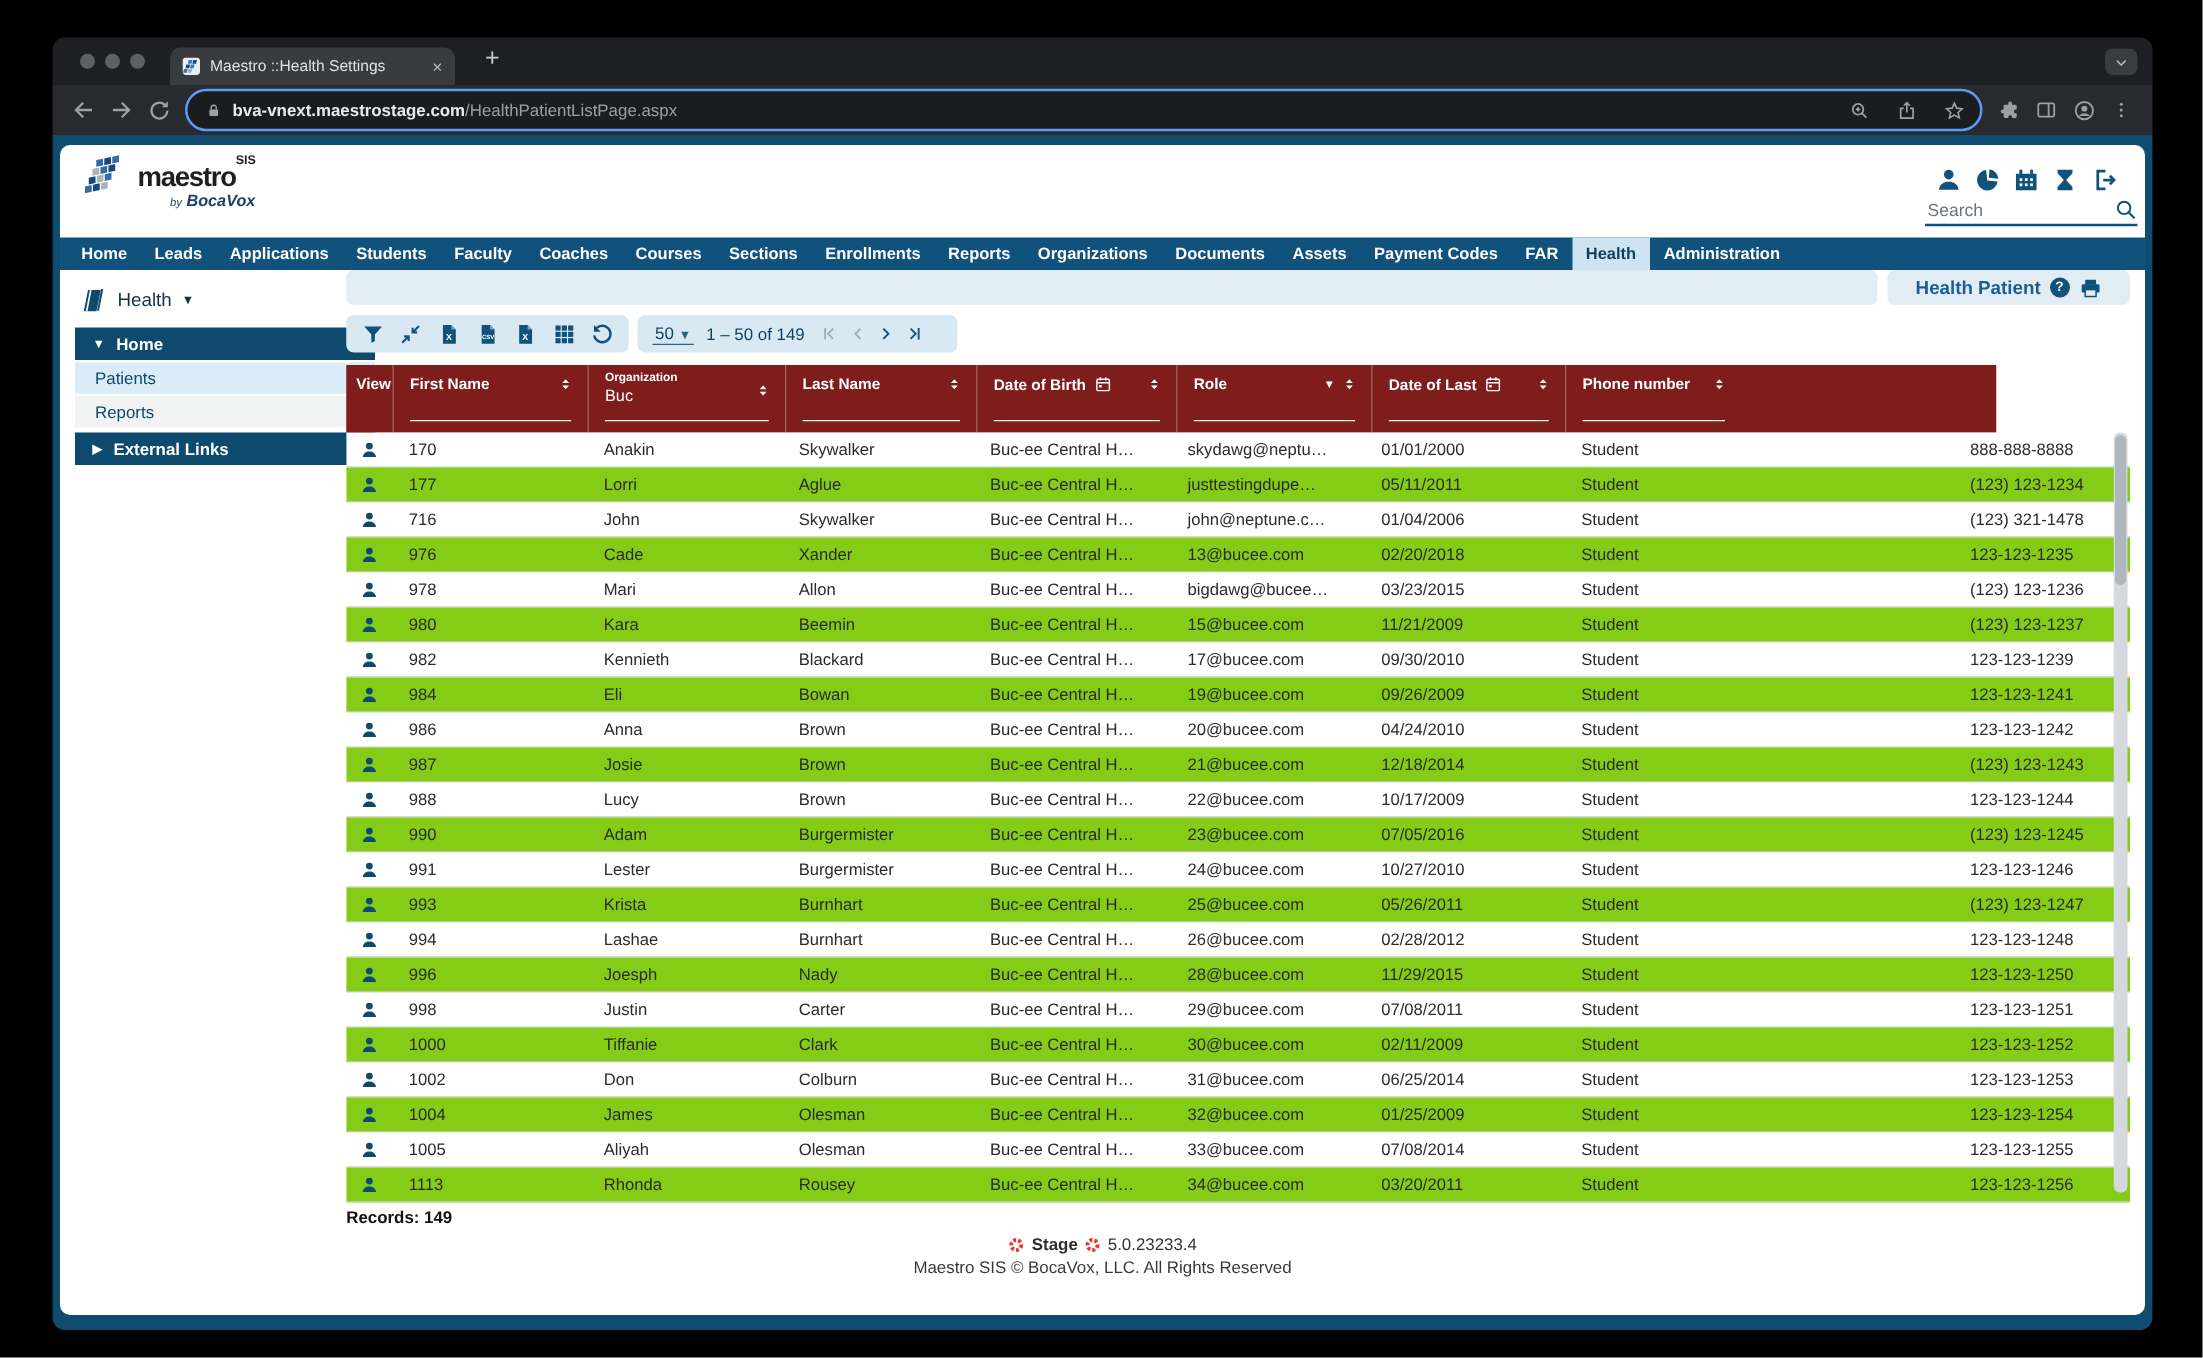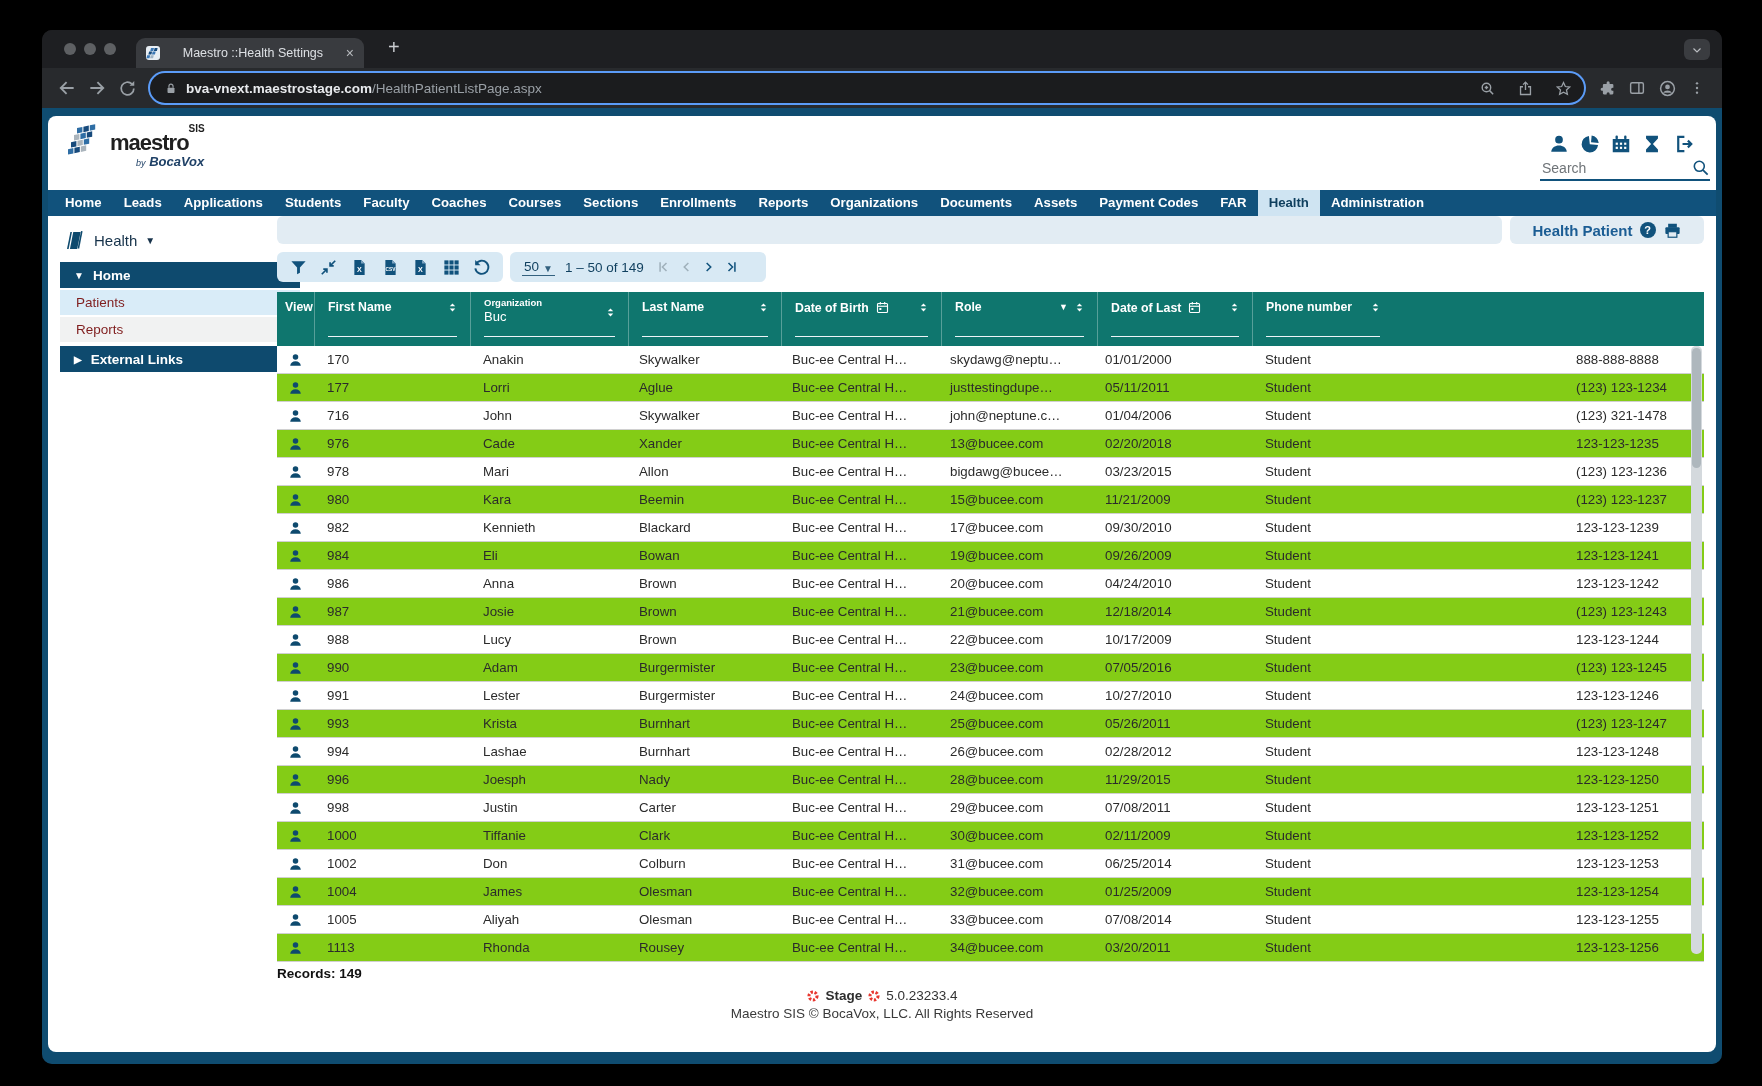--- a/index.html
+++ b/index.html
@@ -6,21 +6,21 @@
   body{width:1762px;height:1086px;background:#000;position:relative;overflow:hidden;
        font-family:"Liberation Sans",sans-serif;-webkit-font-smoothing:antialiased;}
   svg{display:block;}
   
   .window{position:absolute;left:42px;top:30px;width:1680px;height:1034px;border-radius:10px;
           overflow:hidden;background:#1e1f22;}
   .tabbar{position:relative;height:38px;background:#1e1f22;}
   .tl{position:absolute;top:13px;width:12px;height:12px;border-radius:50%;background:#5e6063;}
   .tab{position:absolute;left:94px;top:8px;width:228px;height:30px;background:#393b3f;
        border-radius:9px 9px 0 0;display:flex;align-items:center;gap:8px;padding:0 10px;
-       box-sizing:border-box;color:#dde0e4;font-size:12.5px;text-align:center;}
+       box-sizing:border-box;color:#dde0e4;font-size:12.5px;}
   .tab-title{flex:1;white-space:nowrap;overflow:hidden;}
   .tab-close{color:#b7babe;font-size:14px;}
   .newtab{position:absolute;left:346px;top:6px;color:#c9ccd0;font-size:20px;font-weight:400;}
   .tab-chevron{position:absolute;right:12px;top:9px;width:26px;height:21px;background:#3a3c40;
        border-radius:6px;color:#b9bcc0;display:flex;align-items:center;justify-content:center;}
   .chrome-toolbar{height:40px;background:#282a2d;display:flex;align-items:center;padding:0 10px;}
   .cicon{width:30px;height:30px;display:flex;align-items:center;justify-content:center;flex:0 0 auto;}
   .urlbar{flex:1;height:30px;margin:0 8px;border-radius:15px;background:#1b1c1e;
        box-shadow:0 0 0 2px #5b9cf8;display:flex;align-items:center;padding:0 6px 0 14px;gap:8px;}
   .url-text{font-size:13.5px;white-space:nowrap;overflow:hidden;}
@@ -48,21 +48,21 @@
   .navbar{position:absolute;left:0;top:74px;width:100%;height:26px;background:#11527c;
        display:flex;align-items:stretch;padding-left:6px;box-sizing:border-box;}
   .nav-item{color:#fff;font-size:13.2px;font-weight:700;line-height:26px;padding:0 11px;white-space:nowrap;}
   .nav-item.active{background:#cfe4f2;color:#0f3f5e;}
   
   .module-row{position:absolute;left:14px;top:112px;display:flex;align-items:center;gap:8px;
        color:#16324a;font-size:15px;}
   .side{position:absolute;left:12px;width:240px;box-sizing:border-box;font-size:13.5px;}
   .side.navy{background:#0e4a6e;color:#fff;font-weight:700;display:flex;align-items:center;gap:9px;
        padding:0 0 0 14px;height:26px;}
-  .side.link{color:#7f1d1d;padding:0 0 0 16px;height:25px;display:flex;align-items:center;text-align:right;}
+  .side.link{color:#0c4a6e;padding:0 0 0 16px;height:25px;display:flex;align-items:center;text-align:right;}
   .caret{font-size:10px;}
   
   .titlebar{position:absolute;top:100px;height:28px;background:#e2ecf3;border-radius:6px;}
   .titlebar.main{left:229px;width:1225px;}
   .title-chip{position:absolute;top:100px;left:1462px;width:194px;height:28px;background:#e2ecf3;
        border-radius:6px;display:flex;align-items:center;justify-content:center;gap:7px;}
   .page-title{color:#1b5d94;font-weight:700;font-size:15px;}
   .help-badge{width:16px;height:16px;border-radius:50%;background:#11527c;color:#fff;font-size:11px;
        font-weight:700;display:flex;align-items:center;justify-content:center;}
   
@@ -70,21 +70,21 @@
        display:flex;align-items:center;}
   .toolbox.icons{left:229px;width:226px;justify-content:space-evenly;}
   .toolbox.pager{left:462px;width:256px;gap:10px;padding:0 12px;box-sizing:border-box;}
   .tbi{width:19px;height:19px;}
   .psize{display:flex;align-items:flex-end;gap:4px;border-bottom:1.5px solid #33617f;padding:0 2px 1px 2px;
        color:#0f3f5e;font-size:13.5px;}
   .prange{color:#0f3f5e;font-size:13.5px;white-space:nowrap;}
   .pnav{display:flex;gap:9px;align-items:center;margin-left:2px;}
   .pnav svg{width:14px;height:14px;}
   
-  .thead{position:absolute;left:229px;top:176px;width:1427px;height:54px;background:#0f766e;
+  .thead{position:absolute;left:229px;top:176px;width:1320px;height:54px;background:#7f1d1d;
        display:flex;box-sizing:border-box;}
   .hc{position:relative;box-sizing:border-box;padding:8px 12px 0 13px;color:#fff;overflow:hidden;}
   .hc + .hc{border-left:1px solid rgba(255,255,255,.30);}
   .hrow{display:flex;align-items:center;gap:6px;}
   .hlabel{font-size:12.3px;font-weight:700;white-space:nowrap;}
   .hsub{font-size:9.5px;font-weight:700;margin-bottom:1px;}
   .hfilter{position:absolute;left:13px;right:13px;bottom:9px;height:1.5px;background:#eef4f8;}
   .hinput{border:0;outline:none;background:transparent;color:#fff;font-size:13px;width:60px;
        font-family:"Liberation Sans",sans-serif;padding:0;}
   .sorticon{margin-left:auto;flex:0 0 auto;}

